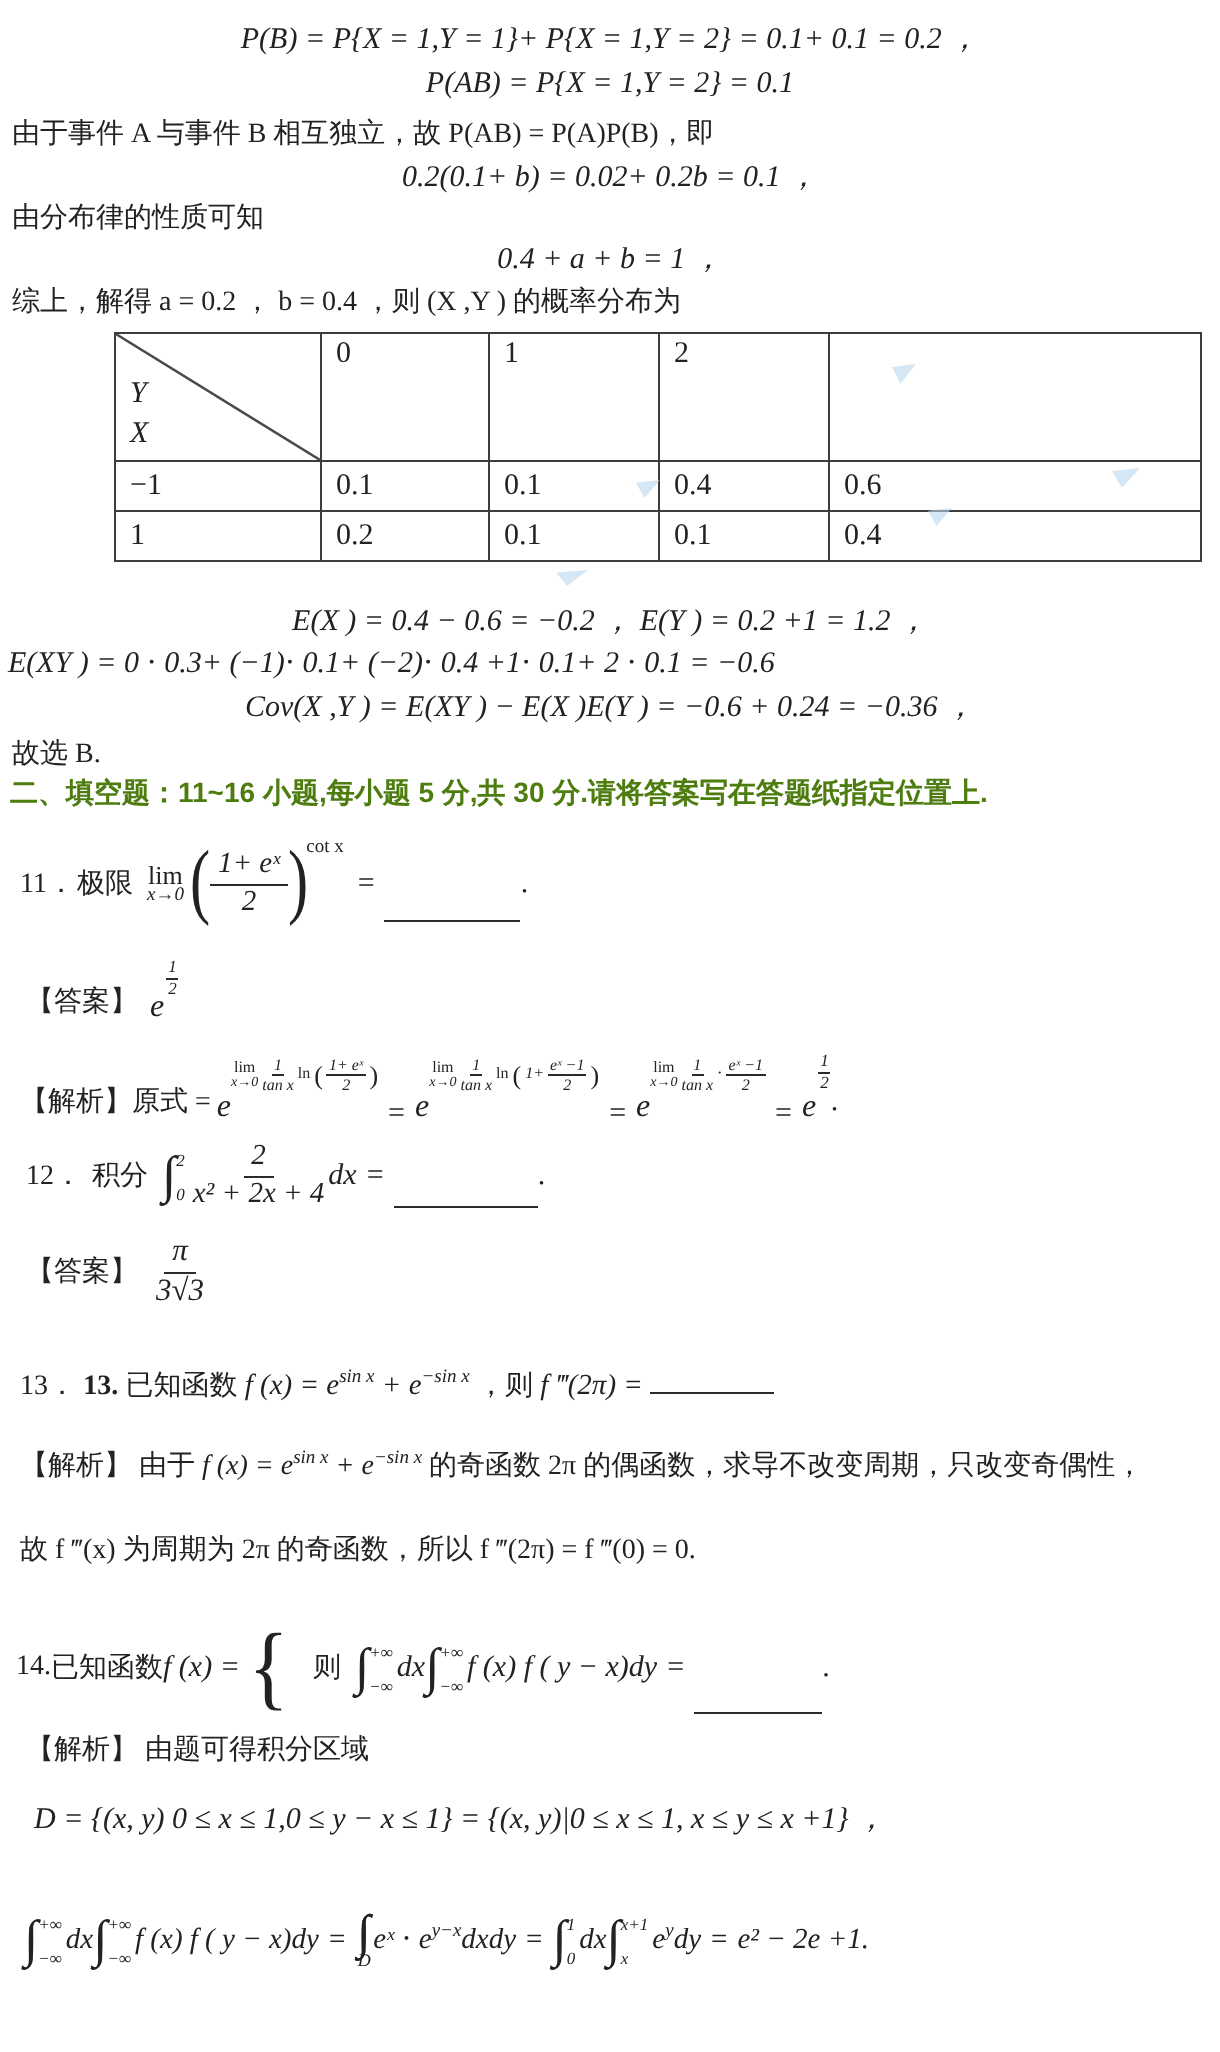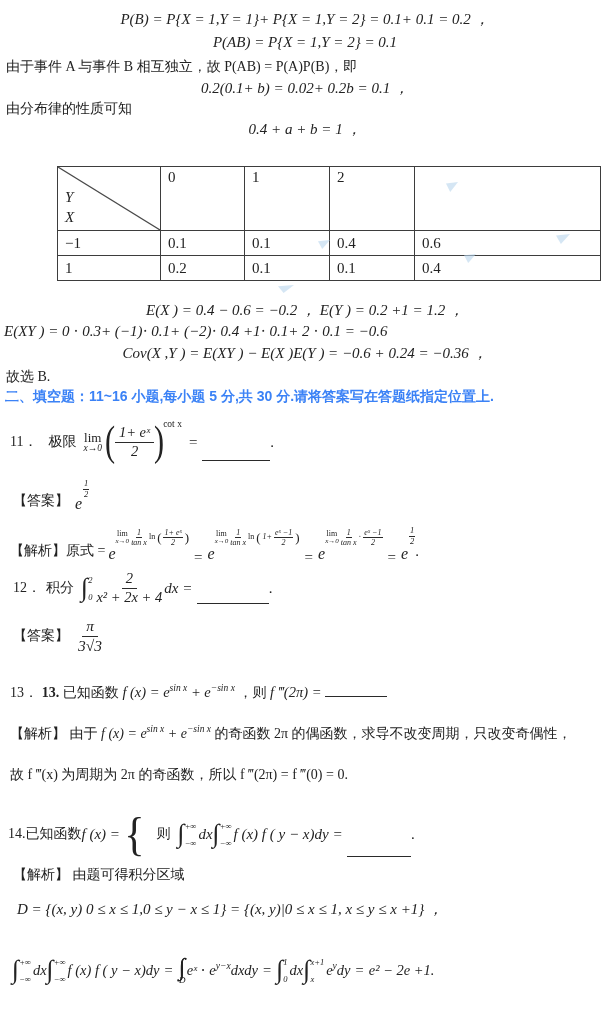--- a/index.html
+++ b/index.html
@@ -3,21 +3,21 @@
 <meta charset="utf-8">
 <style>
   html,body{margin:0;padding:0;background:#e8e8e8}
   .page{position:relative;width:610px;height:1026px;background:#ffffff;overflow:hidden;
         font-family:"Liberation Serif","DejaVu Serif",serif;color:#222;}
   .line{position:absolute;white-space:nowrap;font-size:15px;text-align:right;}
   .fl{position:absolute;display:flex;align-items:center;white-space:nowrap;font-size:15px;}
   .center{left:0;right:0;text-align:center;}
   .math{font-style:italic;}
   .cn{font-style:normal;font-size:14px;}
-  .bold-head{font-family:"Liberation Sans","DejaVu Sans",sans-serif;font-weight:700;font-size:14px;color:#3b82f6;}
+  .bold-head{font-family:"Liberation Sans","DejaVu Sans",sans-serif;font-weight:700;font-size:14px;color:#4d7c0f;}
   
   table.dtable{position:absolute;left:57px;top:166px;border-collapse:collapse;table-layout:fixed;}
   table.dtable td{border:1.5px solid #3d3d3d;font-size:15px;padding:0 0 0 7px;vertical-align:middle;}
   table.dtable tr.hrow td{vertical-align:top;padding-top:2px;}
   td.corner{position:relative;padding:0 !important;}
   .diag{position:absolute;left:0;top:0;width:100%;height:100%;}
   .diag line{stroke:#4a4a4a;stroke-width:1.2;}
   .cy,.cx{position:absolute;left:7px;font-style:italic;font-size:15px;}
   .cy{top:22px}.cx{top:42px}
   
@@ -64,20 +64,21 @@
 <body>
 
 <div class="page">
 
   <div class="line center math" style="top:10px">P(B) = P{X = 1,Y = 1}+ P{X = 1,Y = 2} = 0.1+ 0.1 = 0.2 ，</div>
   <div class="line center math" style="top:34px">P(AB) = P{X = 1,Y = 2} = 0.1</div>
   <div class="line cn" style="top:58px;left:6px">由于事件 A 与事件 B 相互独立，故 P(AB) = P(A)P(B)，即</div>
   <div class="line center math" style="top:79px">0.2(0.1+ b) = 0.02+ 0.2b = 0.1 ，</div>
   <div class="line cn" style="top:100px;left:6px">由分布律的性质可知</div>
   <div class="line center math" style="top:120px">0.4 + a + b = 1 ，</div>
+  <div class="line cn" style="top:142px;left:6px">综上，解得 a = 0.2 ， b = 0.4 ，则 (X ,Y ) 的概率分布为</div>
 
   <table class="dtable">
     <tbody>
         <tr class="hrow">
       <td class="corner" style="width:102px;height:63px">
         <svg class="diag">
               <line x1="0" y1="0" x2="100%" y2="100%"></line>
             </svg>
         <span class="cy">Y</span>
         <span class="cx">X</span>
@@ -111,21 +112,21 @@
   <div class="speck" style="left:278px;top:285px;width:16px;height:8px"></div>
 
   <div class="line center math" style="top:301px">E(X ) = 0.4 − 0.6 = −0.2 ，  E(Y ) = 0.2 +1 = 1.2 ，</div>
   <div class="line math" style="top:322px;left:4px">E(XY ) = 0 ⋅ 0.3+ (−1)⋅ 0.1+ (−2)⋅ 0.4 +1⋅ 0.1+ 2 ⋅ 0.1 = −0.6</div>
   <div class="line center math" style="top:344px">Cov(X ,Y ) = E(XY ) − E(X )E(Y ) = −0.6 + 0.24 = −0.36 ，</div>
   <div class="line cn" style="top:368px;left:6px">故选 B.</div>
 
   <div class="line bold-head" style="top:388px;left:5px">二、填空题：11~16 小题,每小题 5 分,共 30 分.请将答案写在答题纸指定位置上.</div>
 
   <div class="fl" style="top:418px;left:10px;height:48px">
-    <span class="cn" style="margin-right:11px">11．</span>
+    <span class="cn" style="margin-right:1px">11．</span>
     <span class="cn" style="margin-right:7px">极限</span>
     <span class="limst">
       <span class="lt">lim</span>
       <span class="lb">x→0</span>
     </span>
     <span class="bigp">(</span>
     <span class="frac" style="font-size:14.5px">
       <span class="num">1+ eˣ</span>
       <span class="den">2</span>
     </span>

